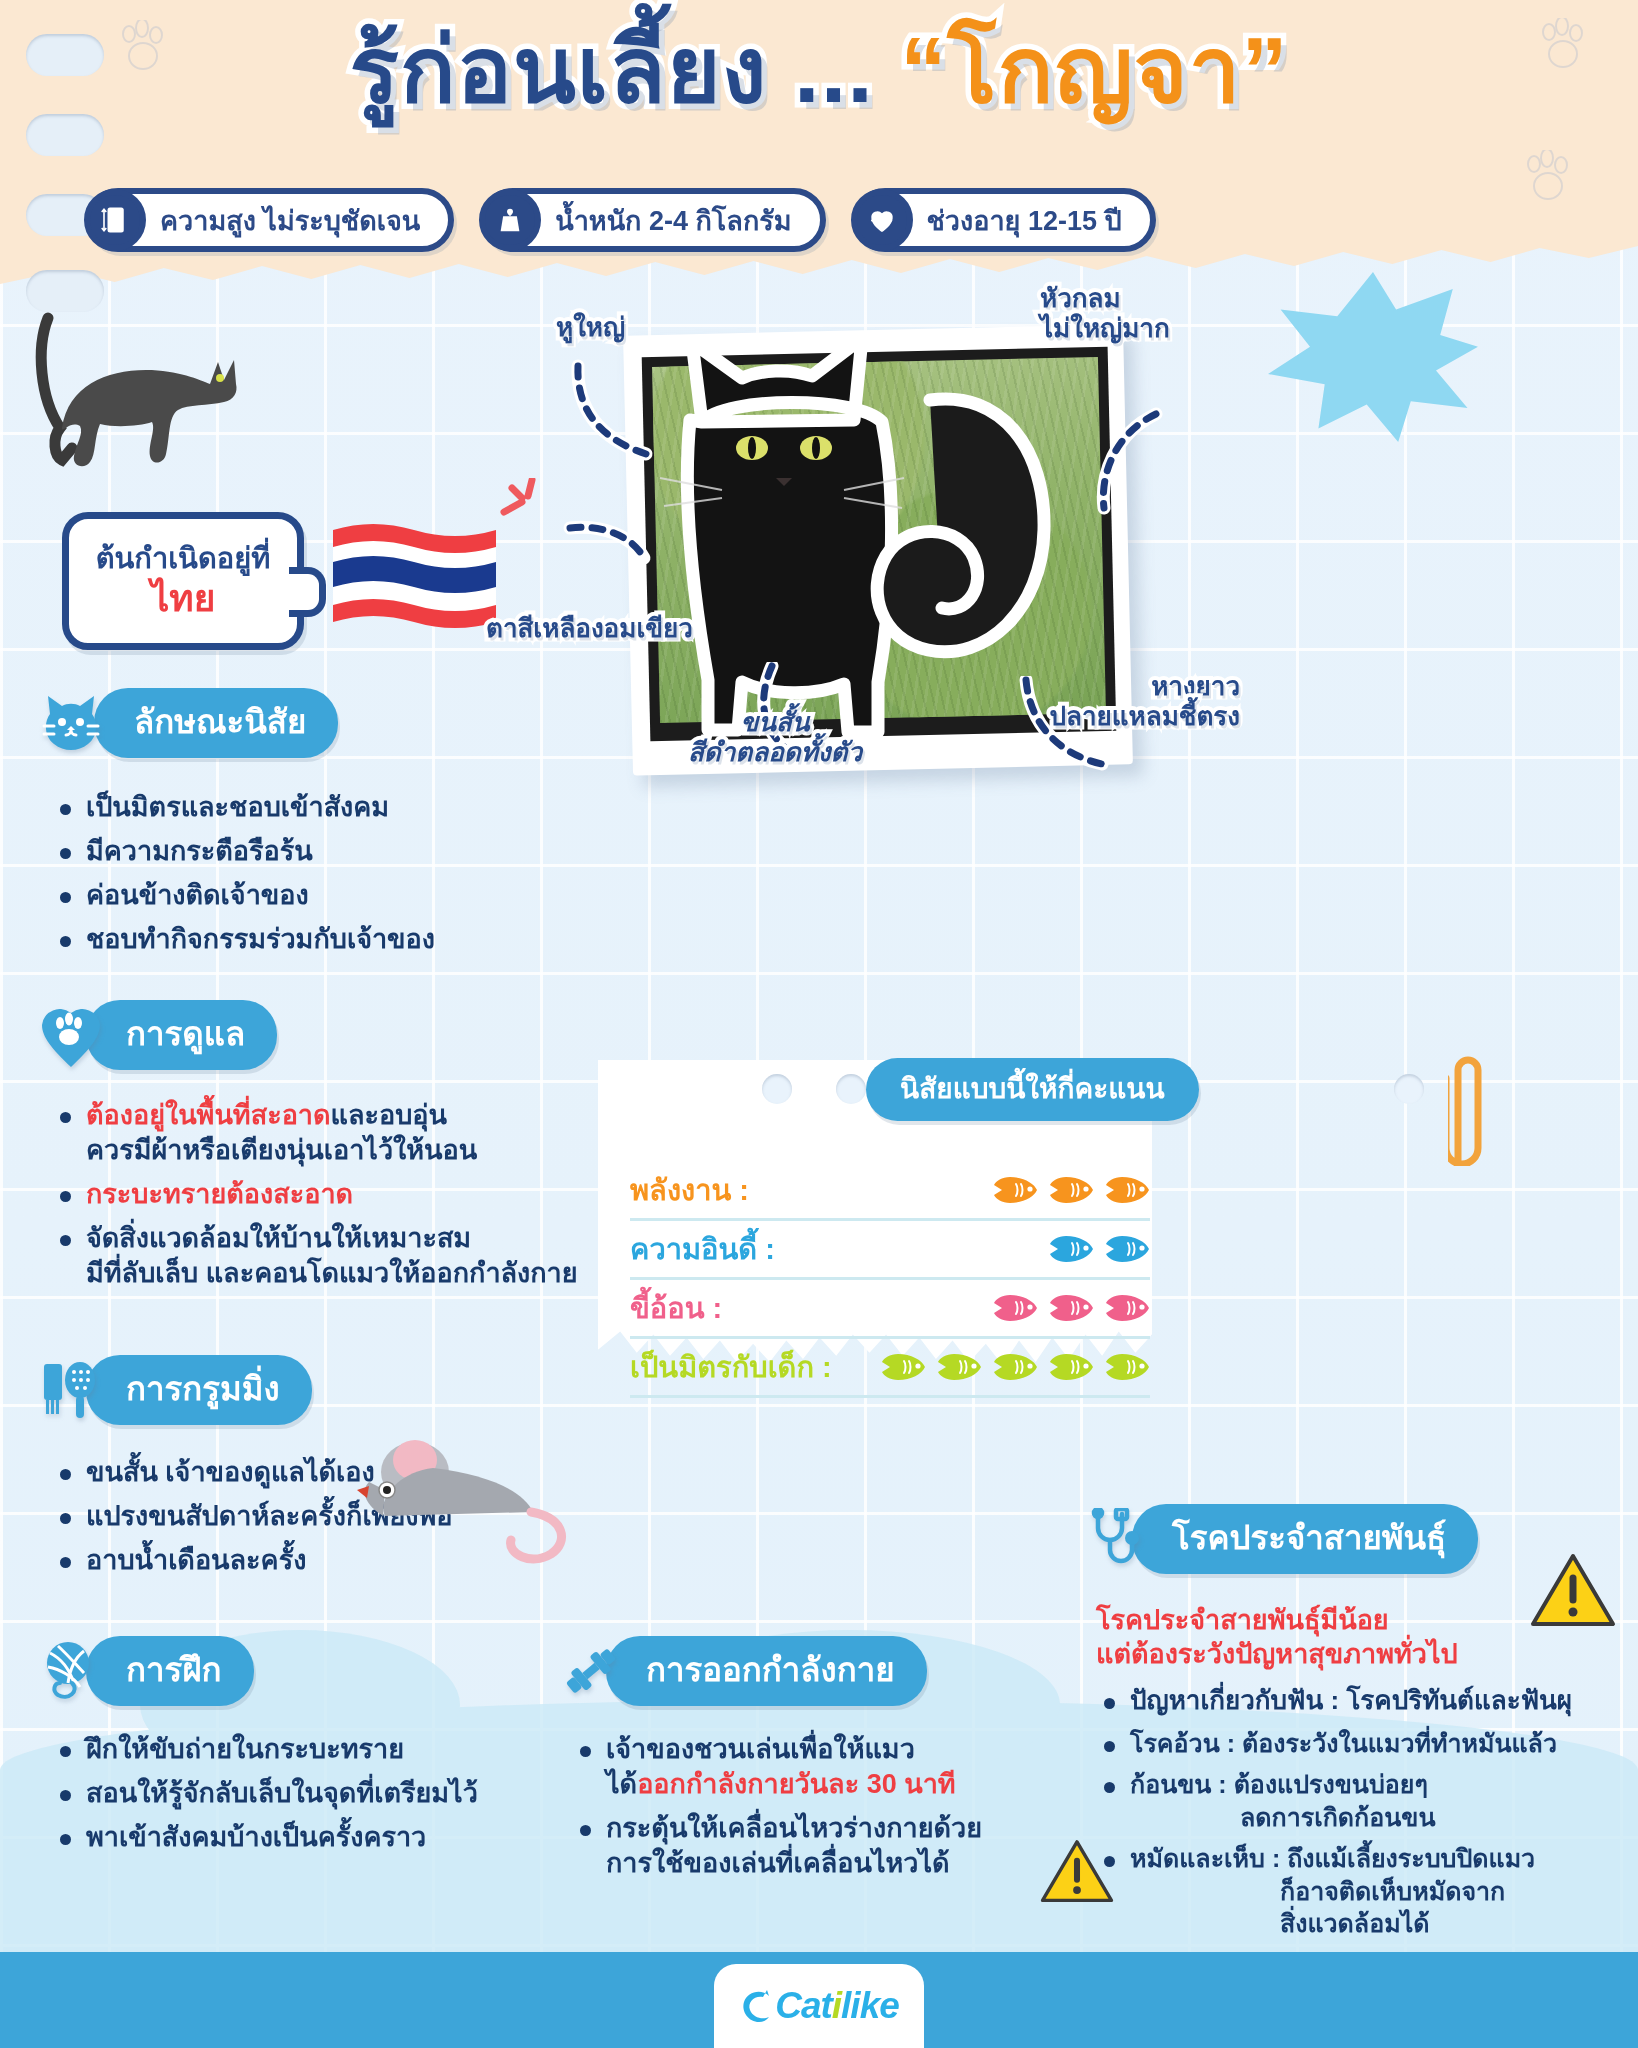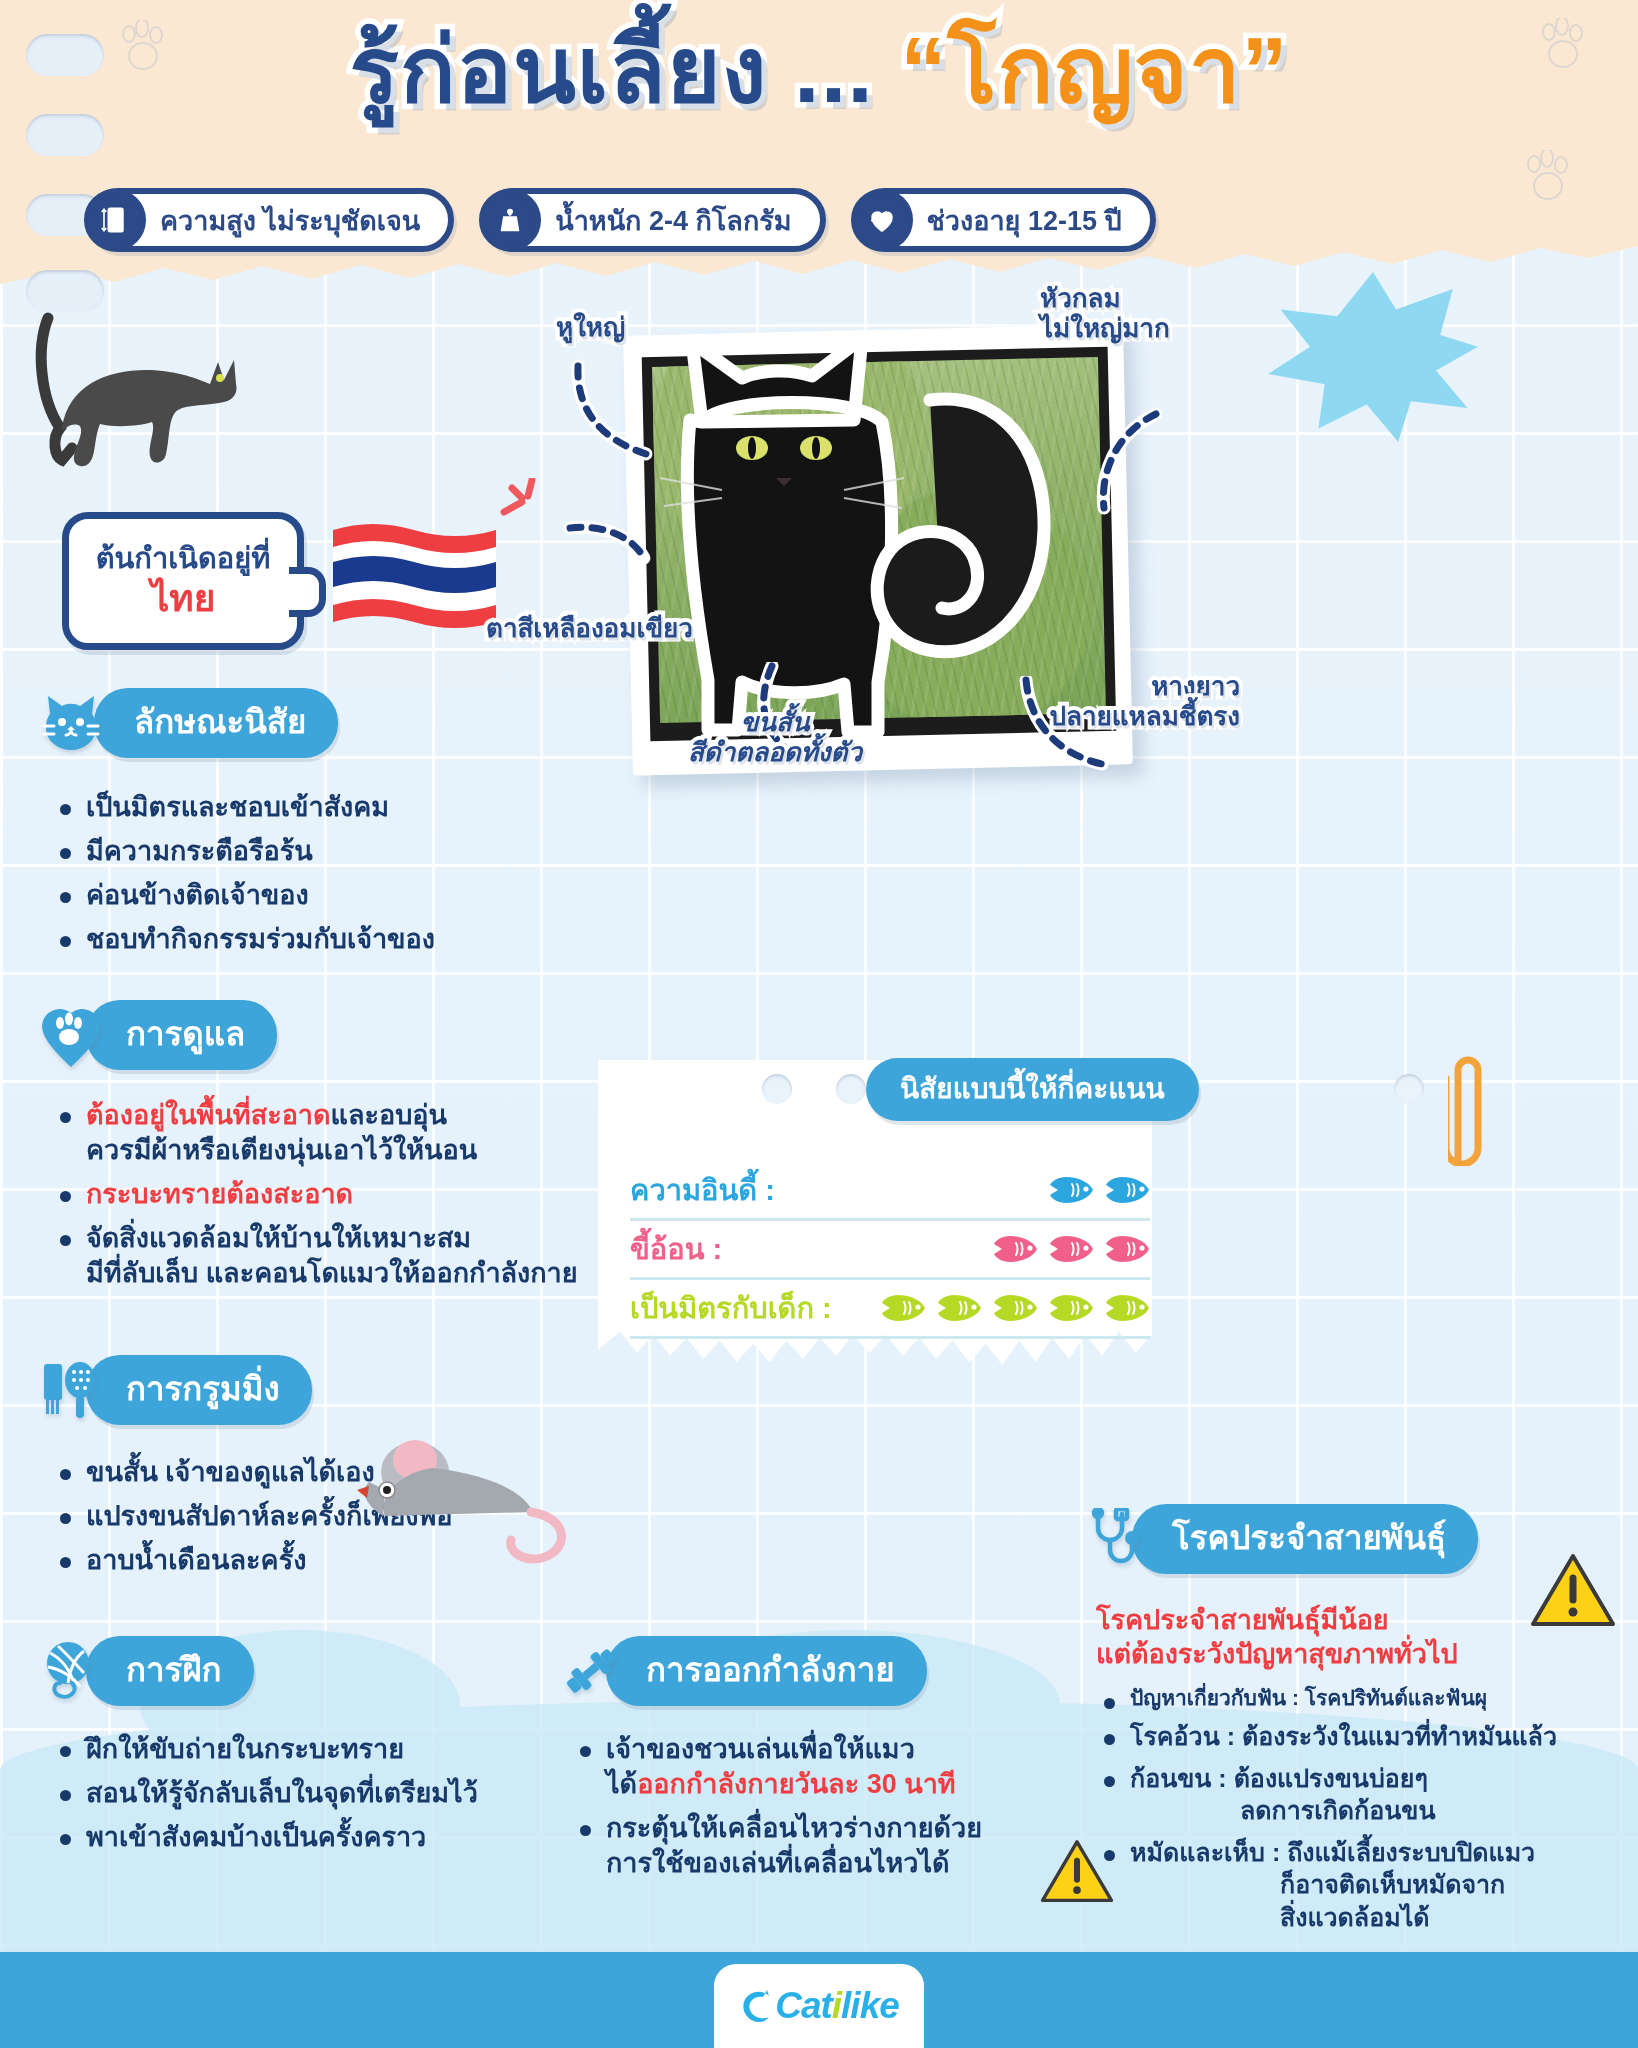--- a/index.html
+++ b/index.html
@@ -542,21 +542,21 @@
         <circle cx="46" cy="30" r="7" fill="#3da5d9" stroke="none"></circle>
       </svg>
     </div>
     <div class="lbl">โรคประจำสายพันธุ์</div>
   </div>
   <div style="position:absolute;left:1096px;top:1604px;width:530px;font-size:27px;font-weight:bold;color:#ef3e42;line-height:1.25;">
     <div>โรคประจำสายพันธุ์มีน้อย</div>
     <div>แต่ต้องระวังปัญหาสุขภาพทั่วไป</div>
   </div>
   <ul class="blist" style="left:1096px;top:1684px;width:540px;">
-    <li style="font-size:21px;"><span>ปัญหาเกี่ยวกับฟัน : โรคปริทันต์และฟันผุ</span></li>
+    <li style="font-size:26px;"><span>ปัญหาเกี่ยวกับฟัน : โรคปริทันต์และฟันผุ</span></li>
     <li style="font-size:25px;"><span>โรคอ้วน : ต้องระวังในแมวที่ทำหมันแล้ว</span></li>
     <li style="font-size:25px;">
       <span>ก้อนขน : ต้องแปรงขนบ่อยๆ</span>
       <span class="ind" style="padding-left:110px;">ลดการเกิดก้อนขน</span>
     </li>
     <li style="font-size:25px;">
       <span>หมัดและเห็บ : ถึงแม้เลี้ยงระบบปิดแมว</span>
       <span class="ind" style="padding-left:150px;">ก็อาจติดเห็บหมัดจาก</span>
       <span class="ind" style="padding-left:150px;">สิ่งแวดล้อมได้</span>
     </li>
@@ -577,20 +577,40 @@
   <div class="card-punch" style="left:762px;top:1074px;"></div>
   <div class="card-punch" style="left:836px;top:1074px;"></div>
   <div class="card-punch" style="left:1394px;top:1074px;"></div>
   <svg class="clip" viewBox="0 0 36 118">
     <path d="M10 114 V22 a10 10 0 0 1 20 0 v78 a16 16 0 0 1 -32 0 V30" fill="none" stroke="#f2a33c" stroke-width="7" stroke-linecap="round"></path>
   </svg>
   <div class="card-title">นิสัยแบบนี้ให้กี่คะแนน</div>
 
   <div class="rows" id="score-rows">
       <div class="srow">
+        <span class="rlabel" style="color:#f7941e">พลังงาน :</span>
+        <span class="fishes">
+          <svg class="fish" viewBox="0 0 48 30">
+  <path d="M20 2 C33 2 44 8 47 15 C44 22 33 28 20 28 C12 28 6 24 4 20 L12 15 L4 10 C6 6 12 2 20 2 Z" fill="#f7941e"></path>
+  <path d="M26 9 C28 12 28 18 26 21 M31 9 C33 12 33 18 31 21" stroke="#fff" stroke-width="2" fill="none" stroke-linecap="round"></path>
+  <circle cx="40" cy="14" r="2.6" fill="#fff"></circle>
+</svg>
+          <svg class="fish" viewBox="0 0 48 30">
+  <path d="M20 2 C33 2 44 8 47 15 C44 22 33 28 20 28 C12 28 6 24 4 20 L12 15 L4 10 C6 6 12 2 20 2 Z" fill="#f7941e"></path>
+  <path d="M26 9 C28 12 28 18 26 21 M31 9 C33 12 33 18 31 21" stroke="#fff" stroke-width="2" fill="none" stroke-linecap="round"></path>
+  <circle cx="40" cy="14" r="2.6" fill="#fff"></circle>
+</svg>
+          <svg class="fish" viewBox="0 0 48 30">
+  <path d="M20 2 C33 2 44 8 47 15 C44 22 33 28 20 28 C12 28 6 24 4 20 L12 15 L4 10 C6 6 12 2 20 2 Z" fill="#f7941e"></path>
+  <path d="M26 9 C28 12 28 18 26 21 M31 9 C33 12 33 18 31 21" stroke="#fff" stroke-width="2" fill="none" stroke-linecap="round"></path>
+  <circle cx="40" cy="14" r="2.6" fill="#fff"></circle>
+</svg>
+        </span>
+      </div>
+      <div class="srow">
         <span class="rlabel" style="color:#2ba6de">ความอินดี้ :</span>
         <span class="fishes">
           <svg class="fish" viewBox="0 0 48 30">
   <path d="M20 2 C33 2 44 8 47 15 C44 22 33 28 20 28 C12 28 6 24 4 20 L12 15 L4 10 C6 6 12 2 20 2 Z" fill="#2ba6de"></path>
   <path d="M26 9 C28 12 28 18 26 21 M31 9 C33 12 33 18 31 21" stroke="#fff" stroke-width="2" fill="none" stroke-linecap="round"></path>
   <circle cx="40" cy="14" r="2.6" fill="#fff"></circle>
 </svg>
           <svg class="fish" viewBox="0 0 48 30">
   <path d="M20 2 C33 2 44 8 47 15 C44 22 33 28 20 28 C12 28 6 24 4 20 L12 15 L4 10 C6 6 12 2 20 2 Z" fill="#2ba6de"></path>
   <path d="M26 9 C28 12 28 18 26 21 M31 9 C33 12 33 18 31 21" stroke="#fff" stroke-width="2" fill="none" stroke-linecap="round"></path>

